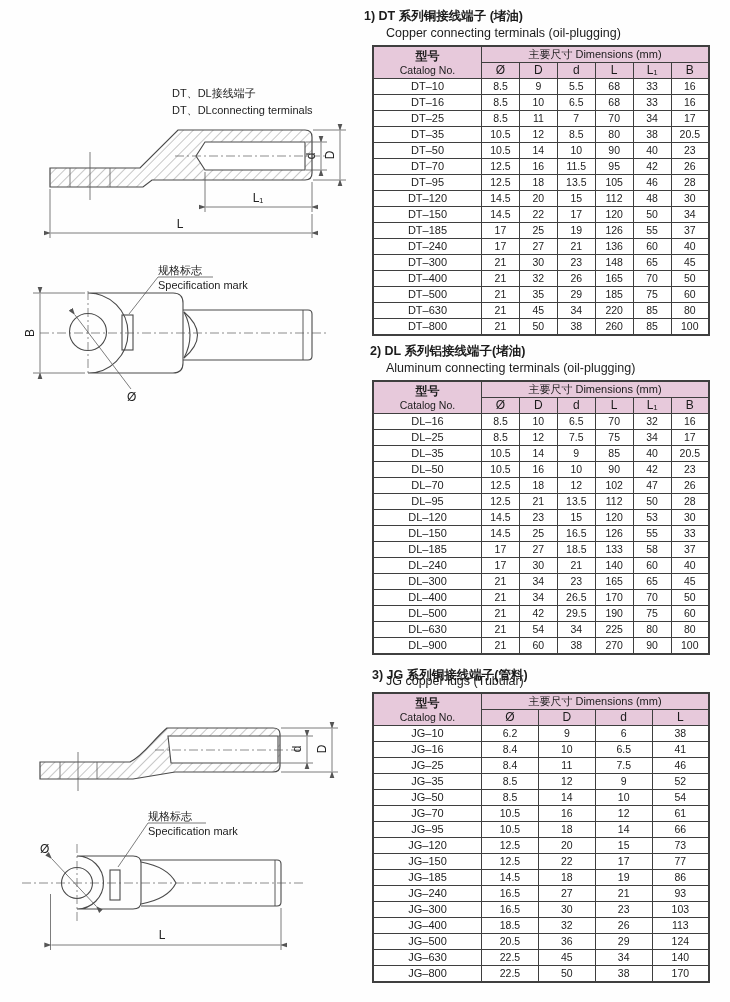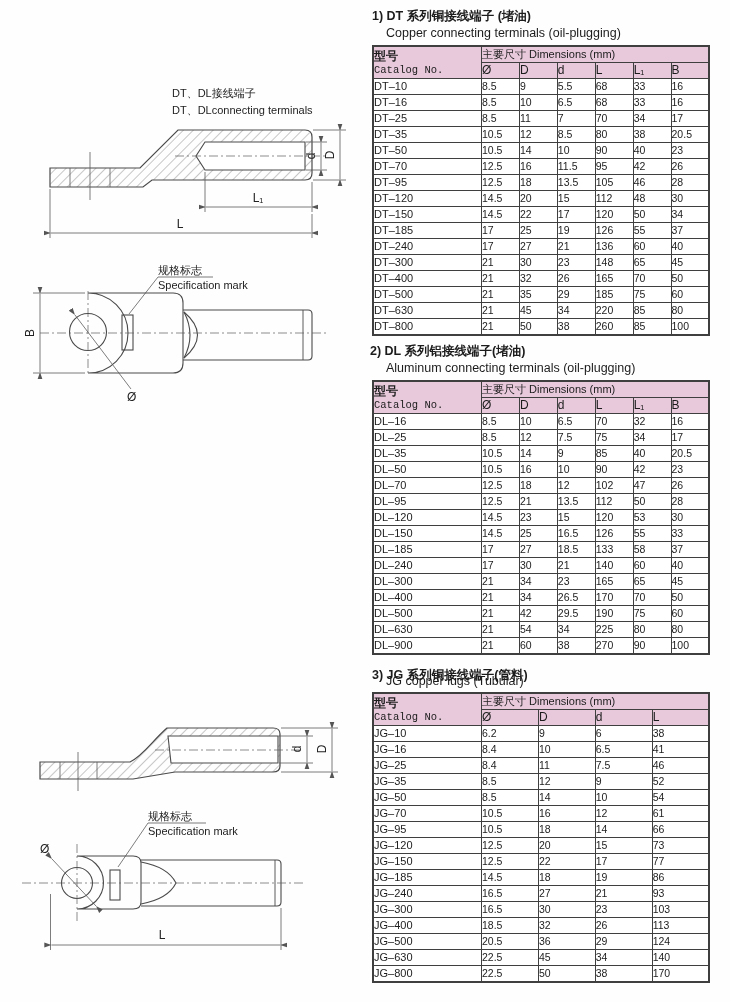--- a/index.html
+++ b/index.html
@@ -19,26 +19,26 @@
   .thin{stroke:#5c5c5c;stroke-width:0.8;}
   .dim{stroke:#5c5c5c;stroke-width:0.8;}
   .cline{stroke:#5c5c5c;stroke-width:0.7;stroke-dasharray:9 3 2 3;}
   .lbl{font-size:11px;fill:#222;}
   .dimt{font-size:12px;fill:#222;}
   
   .t-title{position:absolute;font-size:12.5px;white-space:nowrap;line-height:15px;}
   .t-title.cjk{font-weight:600;}
   
   .spec-table{position:absolute;width:338px;border-collapse:collapse;table-layout:fixed;
-              text-align:left;border:2px solid var(--border);}
+              text-align:center;border:2px solid var(--border);}
   .spec-table th,.spec-table td{border:1px solid var(--border);padding:0;line-height:15px;}
   .spec-table thead th{background:var(--header-bg);font-weight:400;}
   .cat-head{width:107px;}
   .cat-cn{font-size:12px;font-weight:700;line-height:14px;padding-top:1px;}
-  .cat-en{font-size:10.5px;line-height:14px;padding-bottom:1px;font-family:Liberation Mono, monospace;}
+  .cat-en{font-size:10.5px;line-height:14px;padding-bottom:1px;}
   .dims-span{font-size:11px;font-weight:700;height:15px;}
   .dim-cols th{font-size:12px;height:15px;}
   .spec-table td{font-size:10.5px;height:15px;background:#fff;}
   .spec-table td.cat{font-size:11px;}
 </style>
 </head>
 <body>
 
 <div class="page">
 
@@ -148,21 +148,21 @@
     <line class="band" x1="265" y1="54" x2="265" y2="100"></line>
     <path class="out" d="M131,56 Q158,61 166,77 Q158,93 131,98"></path>
     <line class="cline" x1="12" y1="77" x2="296" y2="77"></line>
     <line class="cline" x1="67" y1="38" x2="67" y2="116"></line>
     <line class="thin" x1="40.5" y1="88" x2="40.5" y2="144"></line>
     <line class="thin" x1="271" y1="102" x2="271" y2="144"></line>
     <line class="dim" x1="41.5" y1="139" x2="270" y2="139" marker-start="url(#ar4)" marker-end="url(#ar4)"></line>
     <text class="dimt" x="152" y="133" text-anchor="middle">L</text>
   </svg>
 
-  <div class="t-title cjk" style="left:372px;top:9px">1) DT 系列铜接线端子 (堵油)</div>
+  <div class="t-title cjk" style="left:364px;top:9px">1) DT 系列铜接线端子 (堵油)</div>
   <div class="t-title" style="left:386px;top:26px">Copper connecting terminals (oil-plugging)</div>
   <table class="spec-table" style="left:372px;top:45px">
     <thead>
       <tr>
         <th class="cat-head" rowspan="2">
           <div class="cat-cn">型号</div>
           <div class="cat-en">Catalog No.</div>
         </th>
         <th class="dims-span" colspan="6">主要尺寸 Dimensions (mm)</th>
       </tr>

